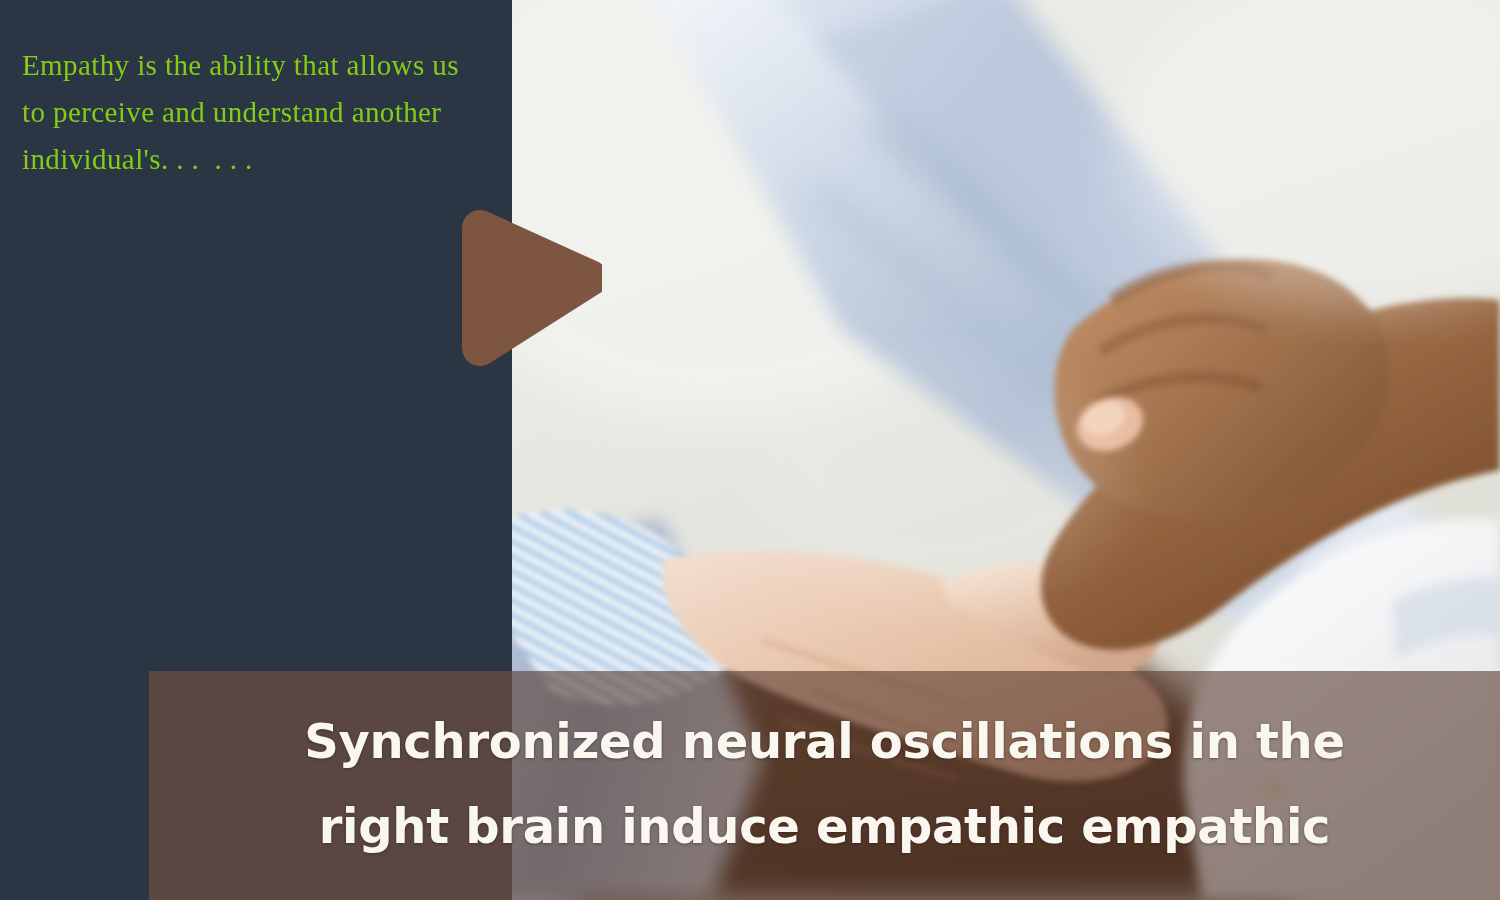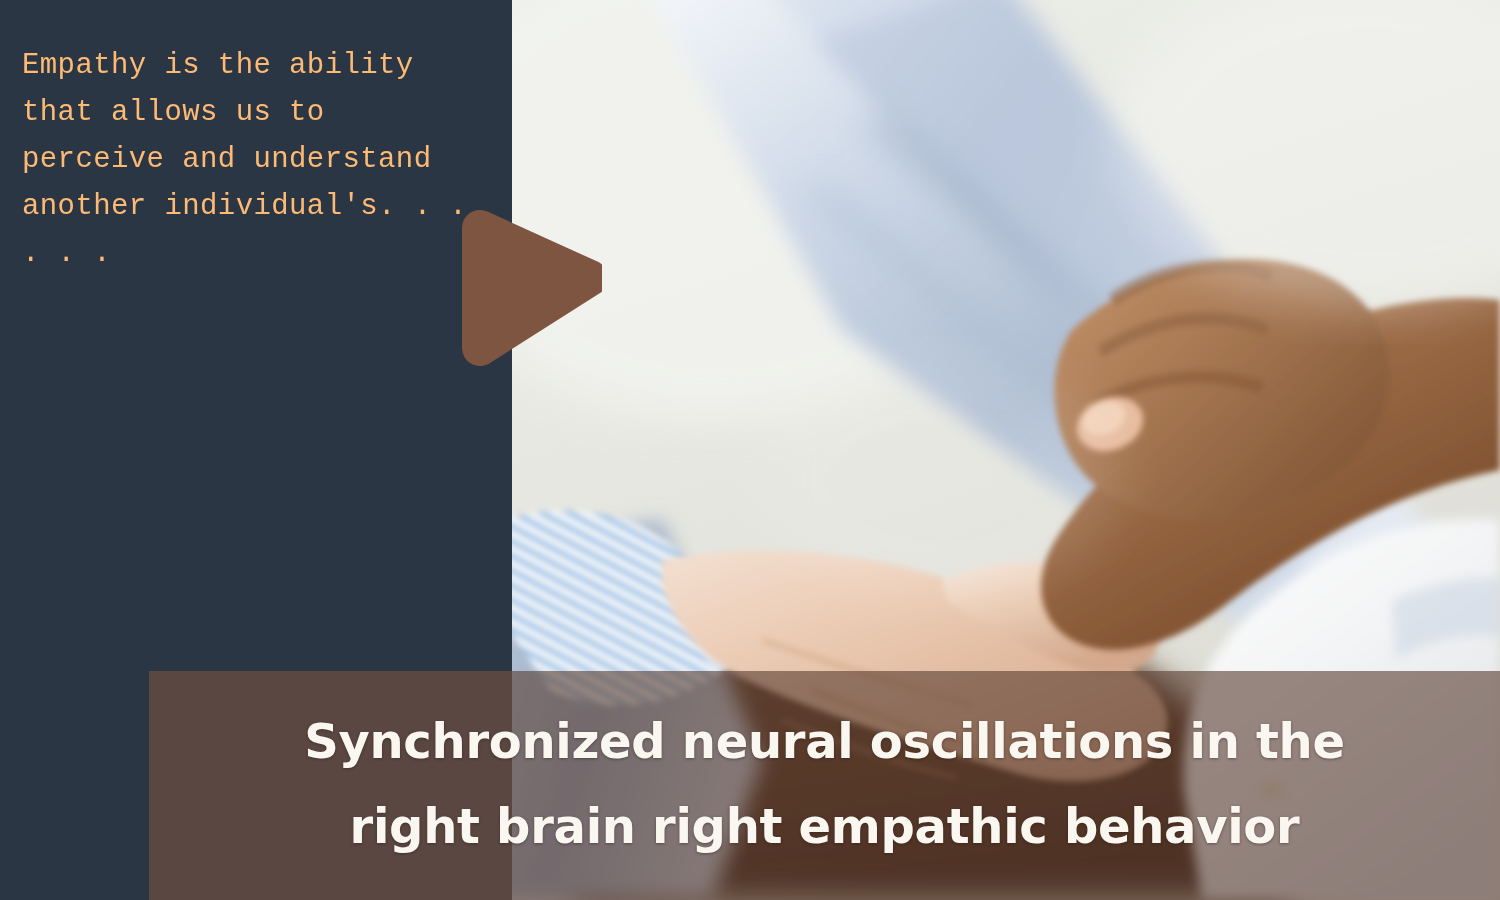--- a/index.html
+++ b/index.html
@@ -41,22 +41,22 @@
     width: 512px;
     height: 900px;
     background: #2b3645;
   }
 
   .quote {
     position: absolute;
     left: 22px;
     top: 42px;
     width: 450px;
-    color: #fdba74;
-    font-family: Liberation Mono, monospace;
+    color: #84cc16;
+    font-family: Liberation Serif, serif;
     font-size: 29px;
     font-weight: 400;
     line-height: 47px;
     letter-spacing: 0.4px;
     white-space: pre-wrap;
   }
 
   
   .play-button {
     position: absolute;
@@ -289,16 +289,16 @@
   <button class="play-button" type="button" aria-label="Play video">
     <svg viewBox="0 0 140 160">
       <path d="M 18 20 L 128 70 L 18 140 Z" fill="#7e5540" stroke="#7e5540" stroke-width="36" stroke-linejoin="round" stroke-linecap="round"></path>
     </svg>
   </button>
 
   <div class="caption-bar">
     <div class="caption-solid"></div>
     <div class="caption-wash"></div>
     <div class="caption-text">Synchronized neural oscillations in the
-right brain right empathic behavior</div>
+right brain induce empathic empathic</div>
   </div>
 
 </div>
 
 </body></html>

